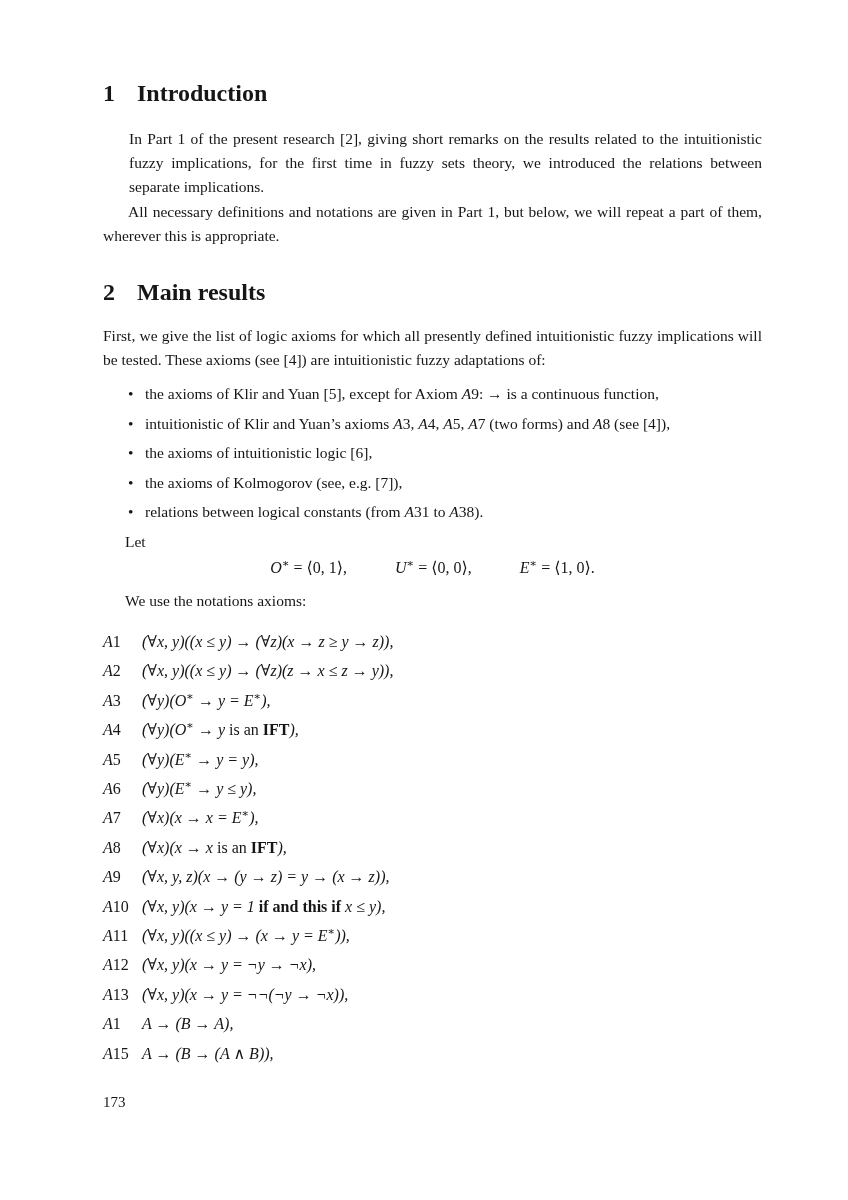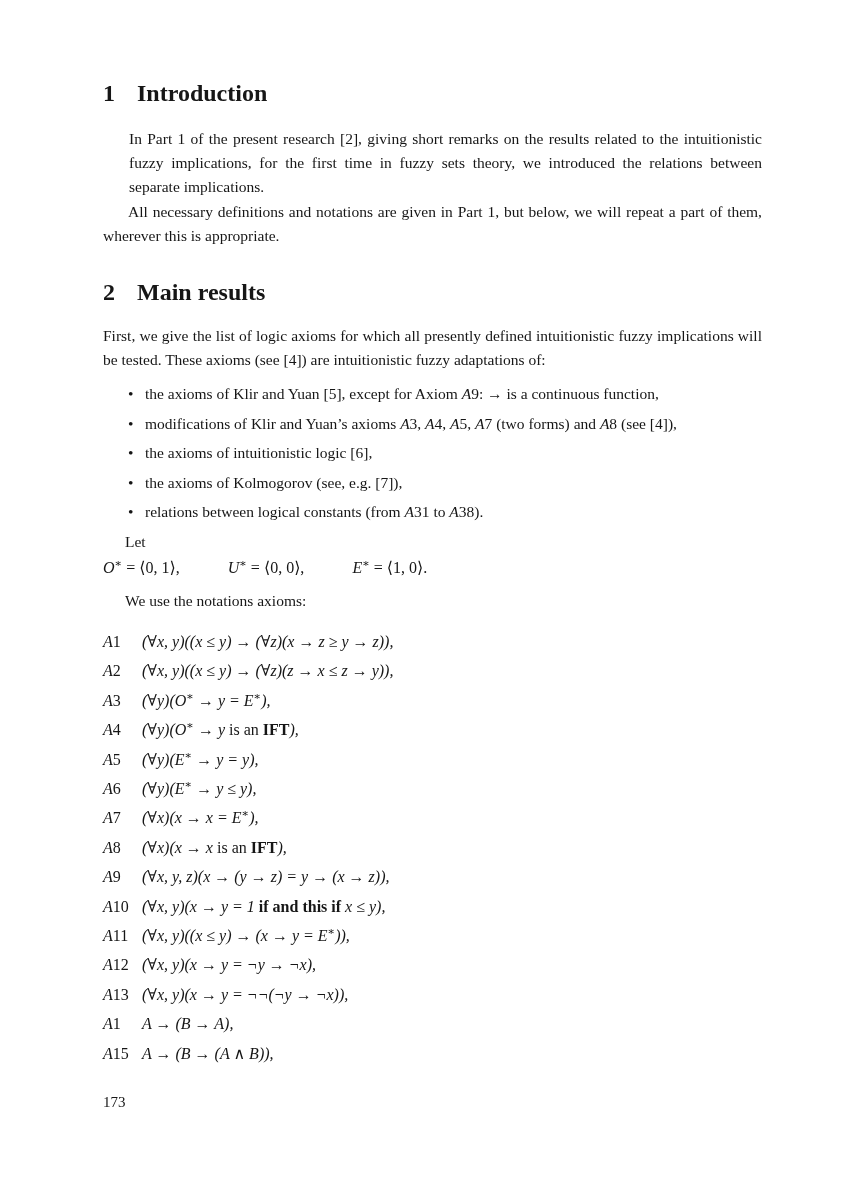--- a/index.html
+++ b/index.html
@@ -13,21 +13,21 @@
   .sec-num { margin-right:22px; }
   .body-par { font-size:15.5px; line-height:24.2px; margin:0; text-align:justify; }
   .par-first { margin-top:21px;margin-left:26px; }
   .indent { text-indent:25px; }
   .heading-2 { margin-top:31px; }
   .par-main { margin-top:19px; }
   .bullets { margin:11px 0 0 0; padding:0; list-style:none; }
   .bullets li { display:flex; font-size:15.5px; line-height:22px; margin-bottom:7.5px; padding-left:25px; }
   .blt { width:17px; flex:none; }
   .let-par { margin:4px 0 0 0; font-size:15.5px; line-height:22px; text-indent:22px; }
-  .constants-row { display:flex; gap:48px; margin-top:2px;
+  .constants-row { display:flex; justify-content:center; gap:48px; margin-top:2px;
     font-size:16px; line-height:26px; }
   .weuse-par { margin:9px 0 0 0; font-size:15.5px; line-height:22px; text-indent:22px; }
   .axioms { margin-top:15px; }
   .axiom-row { display:flex; font-size:16px; line-height:29.4px; }
   .axl { width:32px; flex:none; text-align:left; margin-right:7px; }
   .axf { flex:1; }
   .mi { font-style:italic; }
   .rm { font-style:normal; }
   .bf { font-style:normal; font-weight:700; }
   sup.sup { font-size:70%; line-height:0; }
@@ -54,21 +54,21 @@
 
   <p class="body-par par-main">First, we give the list of logic axioms for which all presently defined intuitionistic fuzzy implications will be tested. These axioms (see [4]) are intuitionistic fuzzy adaptations of:</p>
 
   <ul class="bullets">
     <li>
       <span class="blt">•</span>
       <span><span class="rm">the axioms of Klir and Yuan [5], except for Axiom </span><span class="mi">A</span><span class="rm">9: → is a continuous function,</span></span>
     </li>
     <li>
       <span class="blt">•</span>
-      <span><span class="rm">modifications of Klir and Yuan’s axioms </span><span class="mi">A</span><span class="rm">3, </span><span class="mi">A</span><span class="rm">4, </span><span class="mi">A</span><span class="rm">5, </span><span class="mi">A</span><span class="rm">7 (two forms) and </span><span class="mi">A</span><span class="rm">8 (see [4]),</span></span>
+      <span><span class="rm">intuitionistic of Klir and Yuan’s axioms </span><span class="mi">A</span><span class="rm">3, </span><span class="mi">A</span><span class="rm">4, </span><span class="mi">A</span><span class="rm">5, </span><span class="mi">A</span><span class="rm">7 (two forms) and </span><span class="mi">A</span><span class="rm">8 (see [4]),</span></span>
     </li>
     <li>
       <span class="blt">•</span>
       <span><span class="rm">the axioms of intuitionistic logic [6],</span></span>
     </li>
     <li>
       <span class="blt">•</span>
       <span><span class="rm">the axioms of Kolmogorov (see, e.g. [7]),</span></span>
     </li>
     <li>

